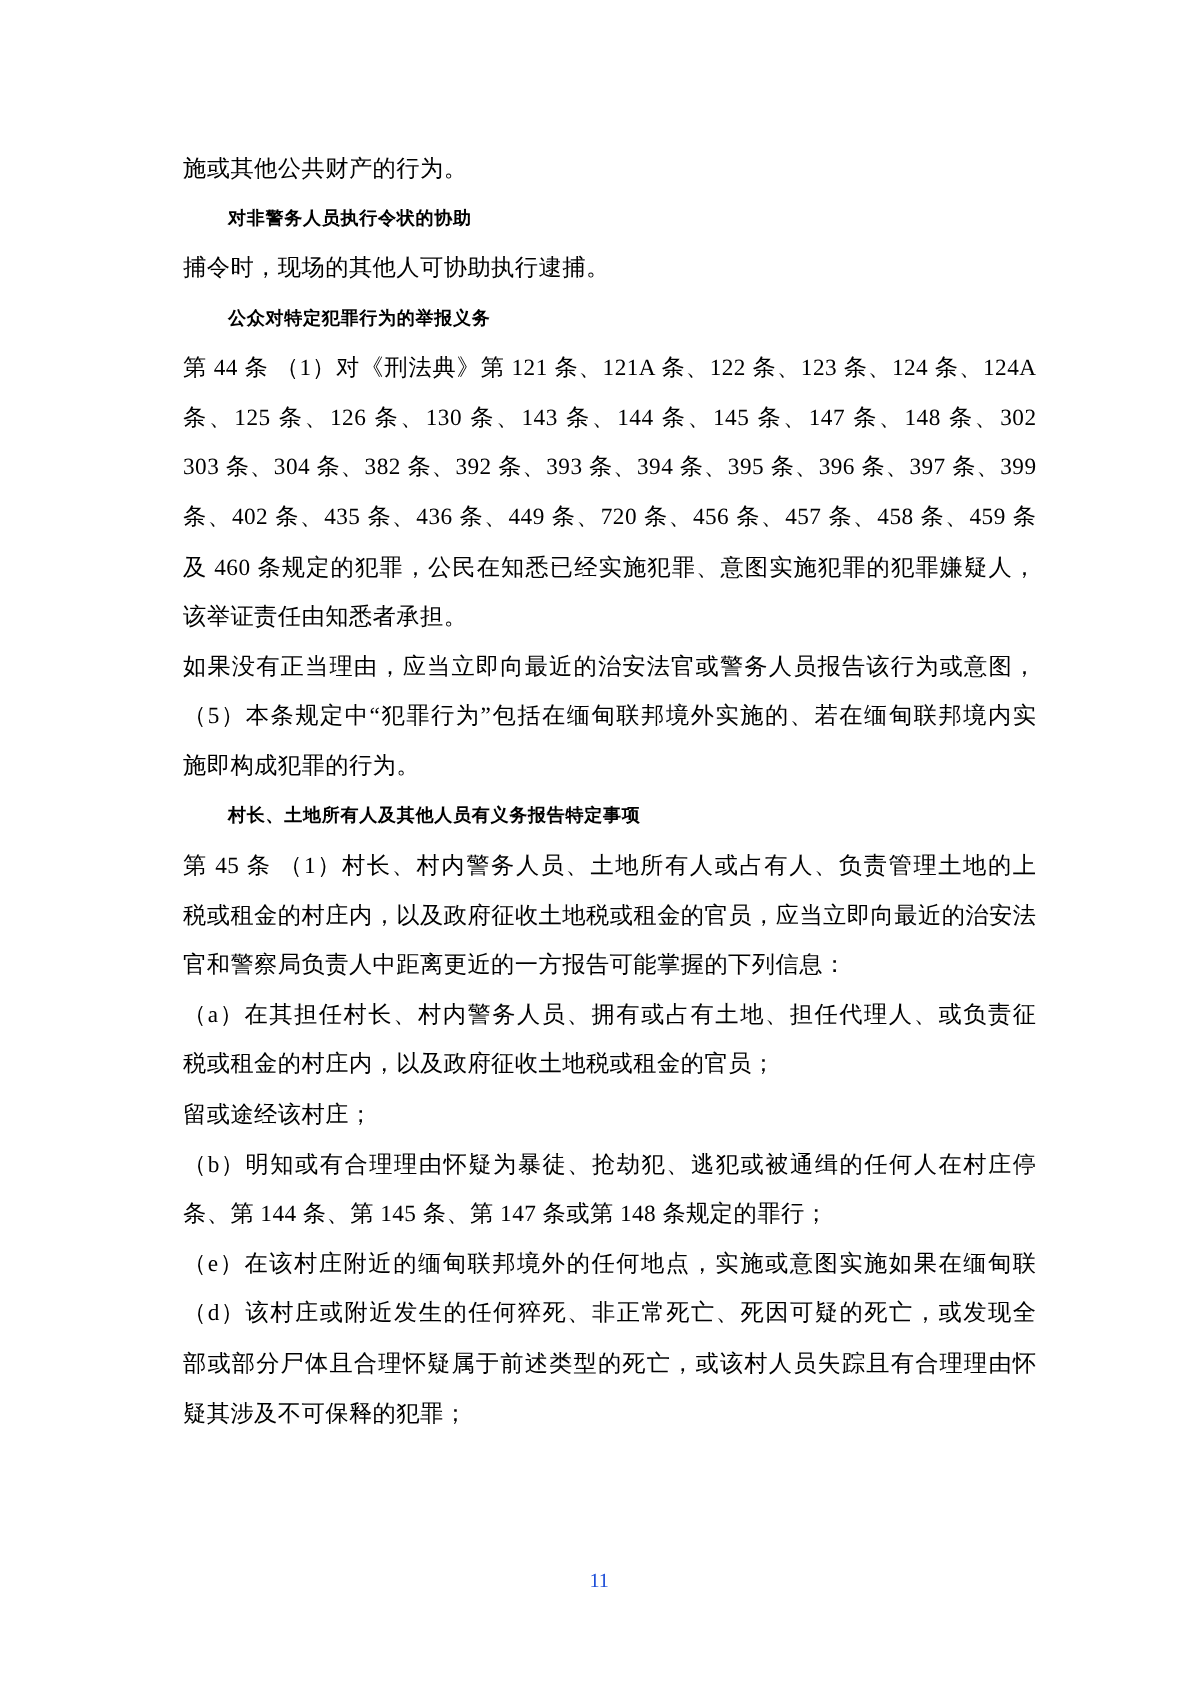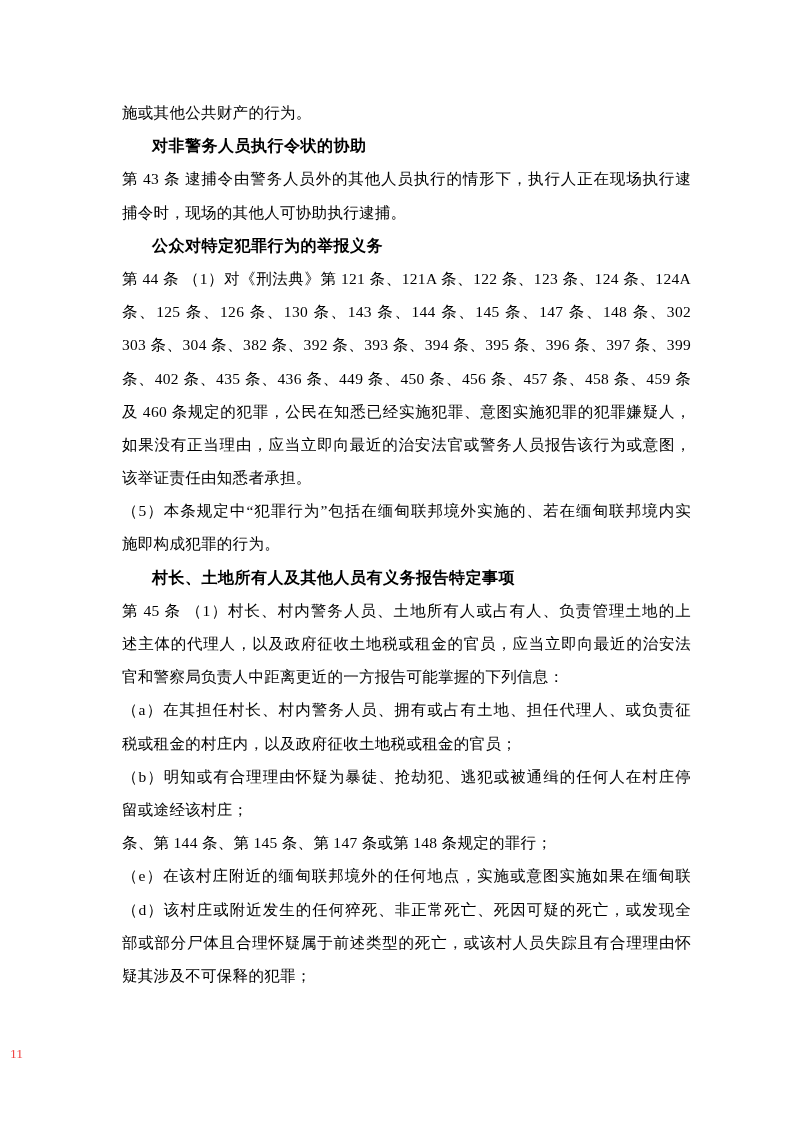--- a/index.html
+++ b/index.html
@@ -33,81 +33,80 @@
   }
   
   .line.j {
     text-align: justify;
     text-align-last: justify;
     text-justify: inter-character;
   }
   .block.heading .line {
     font-weight: bold;
     padding-left: 30px;
-    font-size: 16px;
+    font-size: 12px;
     letter-spacing: 0.5px;
   }
   .footer {
     position: absolute;
     left: 0;
     right: 14px;
     top: 1044px;
     height: 20px;
     line-height: 20px;
-    text-align: left;
+    text-align: center;
     font-size: 13.5px;
-    color: #ef4444;
+    color: #1d4ed8;
   }
 </style>
 </head>
 <body>
 
 <div class="page">
   <div class="doc" id="doc">
       <div class="block paragraph">
         <div class="line">施或其他公共财产的行为。</div>
       </div>
       <div class="block heading">
         <div class="line">对非警务人员执行令状的协助</div>
       </div>
       <div class="block paragraph">
-        <div class="line j">第 43 条 逮捕令由警务人员外的其他人员执行的情形下，执行人正在现场执行逮</div>
         <div class="line">捕令时，现场的其他人可协助执行逮捕。</div>
       </div>
       <div class="block heading">
         <div class="line">公众对特定犯罪行为的举报义务</div>
       </div>
       <div class="block paragraph">
         <div class="line j">第 44 条 （1）对《刑法典》第 121 条、121A 条、122 条、123 条、124 条、124A</div>
         <div class="line j">条、125 条、126 条、130 条、143 条、144 条、145 条、147 条、148 条、302 条、</div>
         <div class="line j">303 条、304 条、382 条、392 条、393 条、394 条、395 条、396 条、397 条、399</div>
-        <div class="line j">条、402 条、435 条、436 条、449 条、450 条、456 条、457 条、458 条、459 条</div>
+        <div class="line j">条、402 条、435 条、436 条、449 条、720 条、456 条、457 条、458 条、459 条</div>
         <div class="line j">及 460 条规定的犯罪，公民在知悉已经实施犯罪、意图实施犯罪的犯罪嫌疑人，</div>
+        <div class="line">该举证责任由知悉者承担。</div>
         <div class="line j">如果没有正当理由，应当立即向最近的治安法官或警务人员报告该行为或意图，</div>
-        <div class="line">该举证责任由知悉者承担。</div>
       </div>
       <div class="block paragraph">
         <div class="line j">（5）本条规定中“犯罪行为”包括在缅甸联邦境外实施的、若在缅甸联邦境内实</div>
         <div class="line">施即构成犯罪的行为。</div>
       </div>
       <div class="block heading">
         <div class="line">村长、土地所有人及其他人员有义务报告特定事项</div>
       </div>
       <div class="block paragraph">
         <div class="line j">第 45 条 （1）村长、村内警务人员、土地所有人或占有人、负责管理土地的上</div>
-        <div class="line j">述主体的代理人，以及政府征收土地税或租金的官员，应当立即向最近的治安法</div>
+        <div class="line j">税或租金的村庄内，以及政府征收土地税或租金的官员，应当立即向最近的治安法</div>
         <div class="line">官和警察局负责人中距离更近的一方报告可能掌握的下列信息：</div>
       </div>
       <div class="block paragraph">
         <div class="line j">（a）在其担任村长、村内警务人员、拥有或占有土地、担任代理人、或负责征</div>
         <div class="line">税或租金的村庄内，以及政府征收土地税或租金的官员；</div>
       </div>
       <div class="block paragraph">
+        <div class="line">留或途经该村庄；</div>
         <div class="line j">（b）明知或有合理理由怀疑为暴徒、抢劫犯、逃犯或被通缉的任何人在村庄停</div>
-        <div class="line">留或途经该村庄；</div>
       </div>
       <div class="block paragraph">
         <div class="line">条、第 144 条、第 145 条、第 147 条或第 148 条规定的罪行；</div>
       </div>
       <div class="block paragraph">
         <div class="line j">（e）在该村庄附近的缅甸联邦境外的任何地点，实施或意图实施如果在缅甸联</div>
       </div>
       <div class="block paragraph">
         <div class="line j">（d）该村庄或附近发生的任何猝死、非正常死亡、死因可疑的死亡，或发现全</div>
         <div class="line j">部或部分尸体且合理怀疑属于前述类型的死亡，或该村人员失踪且有合理理由怀</div>

